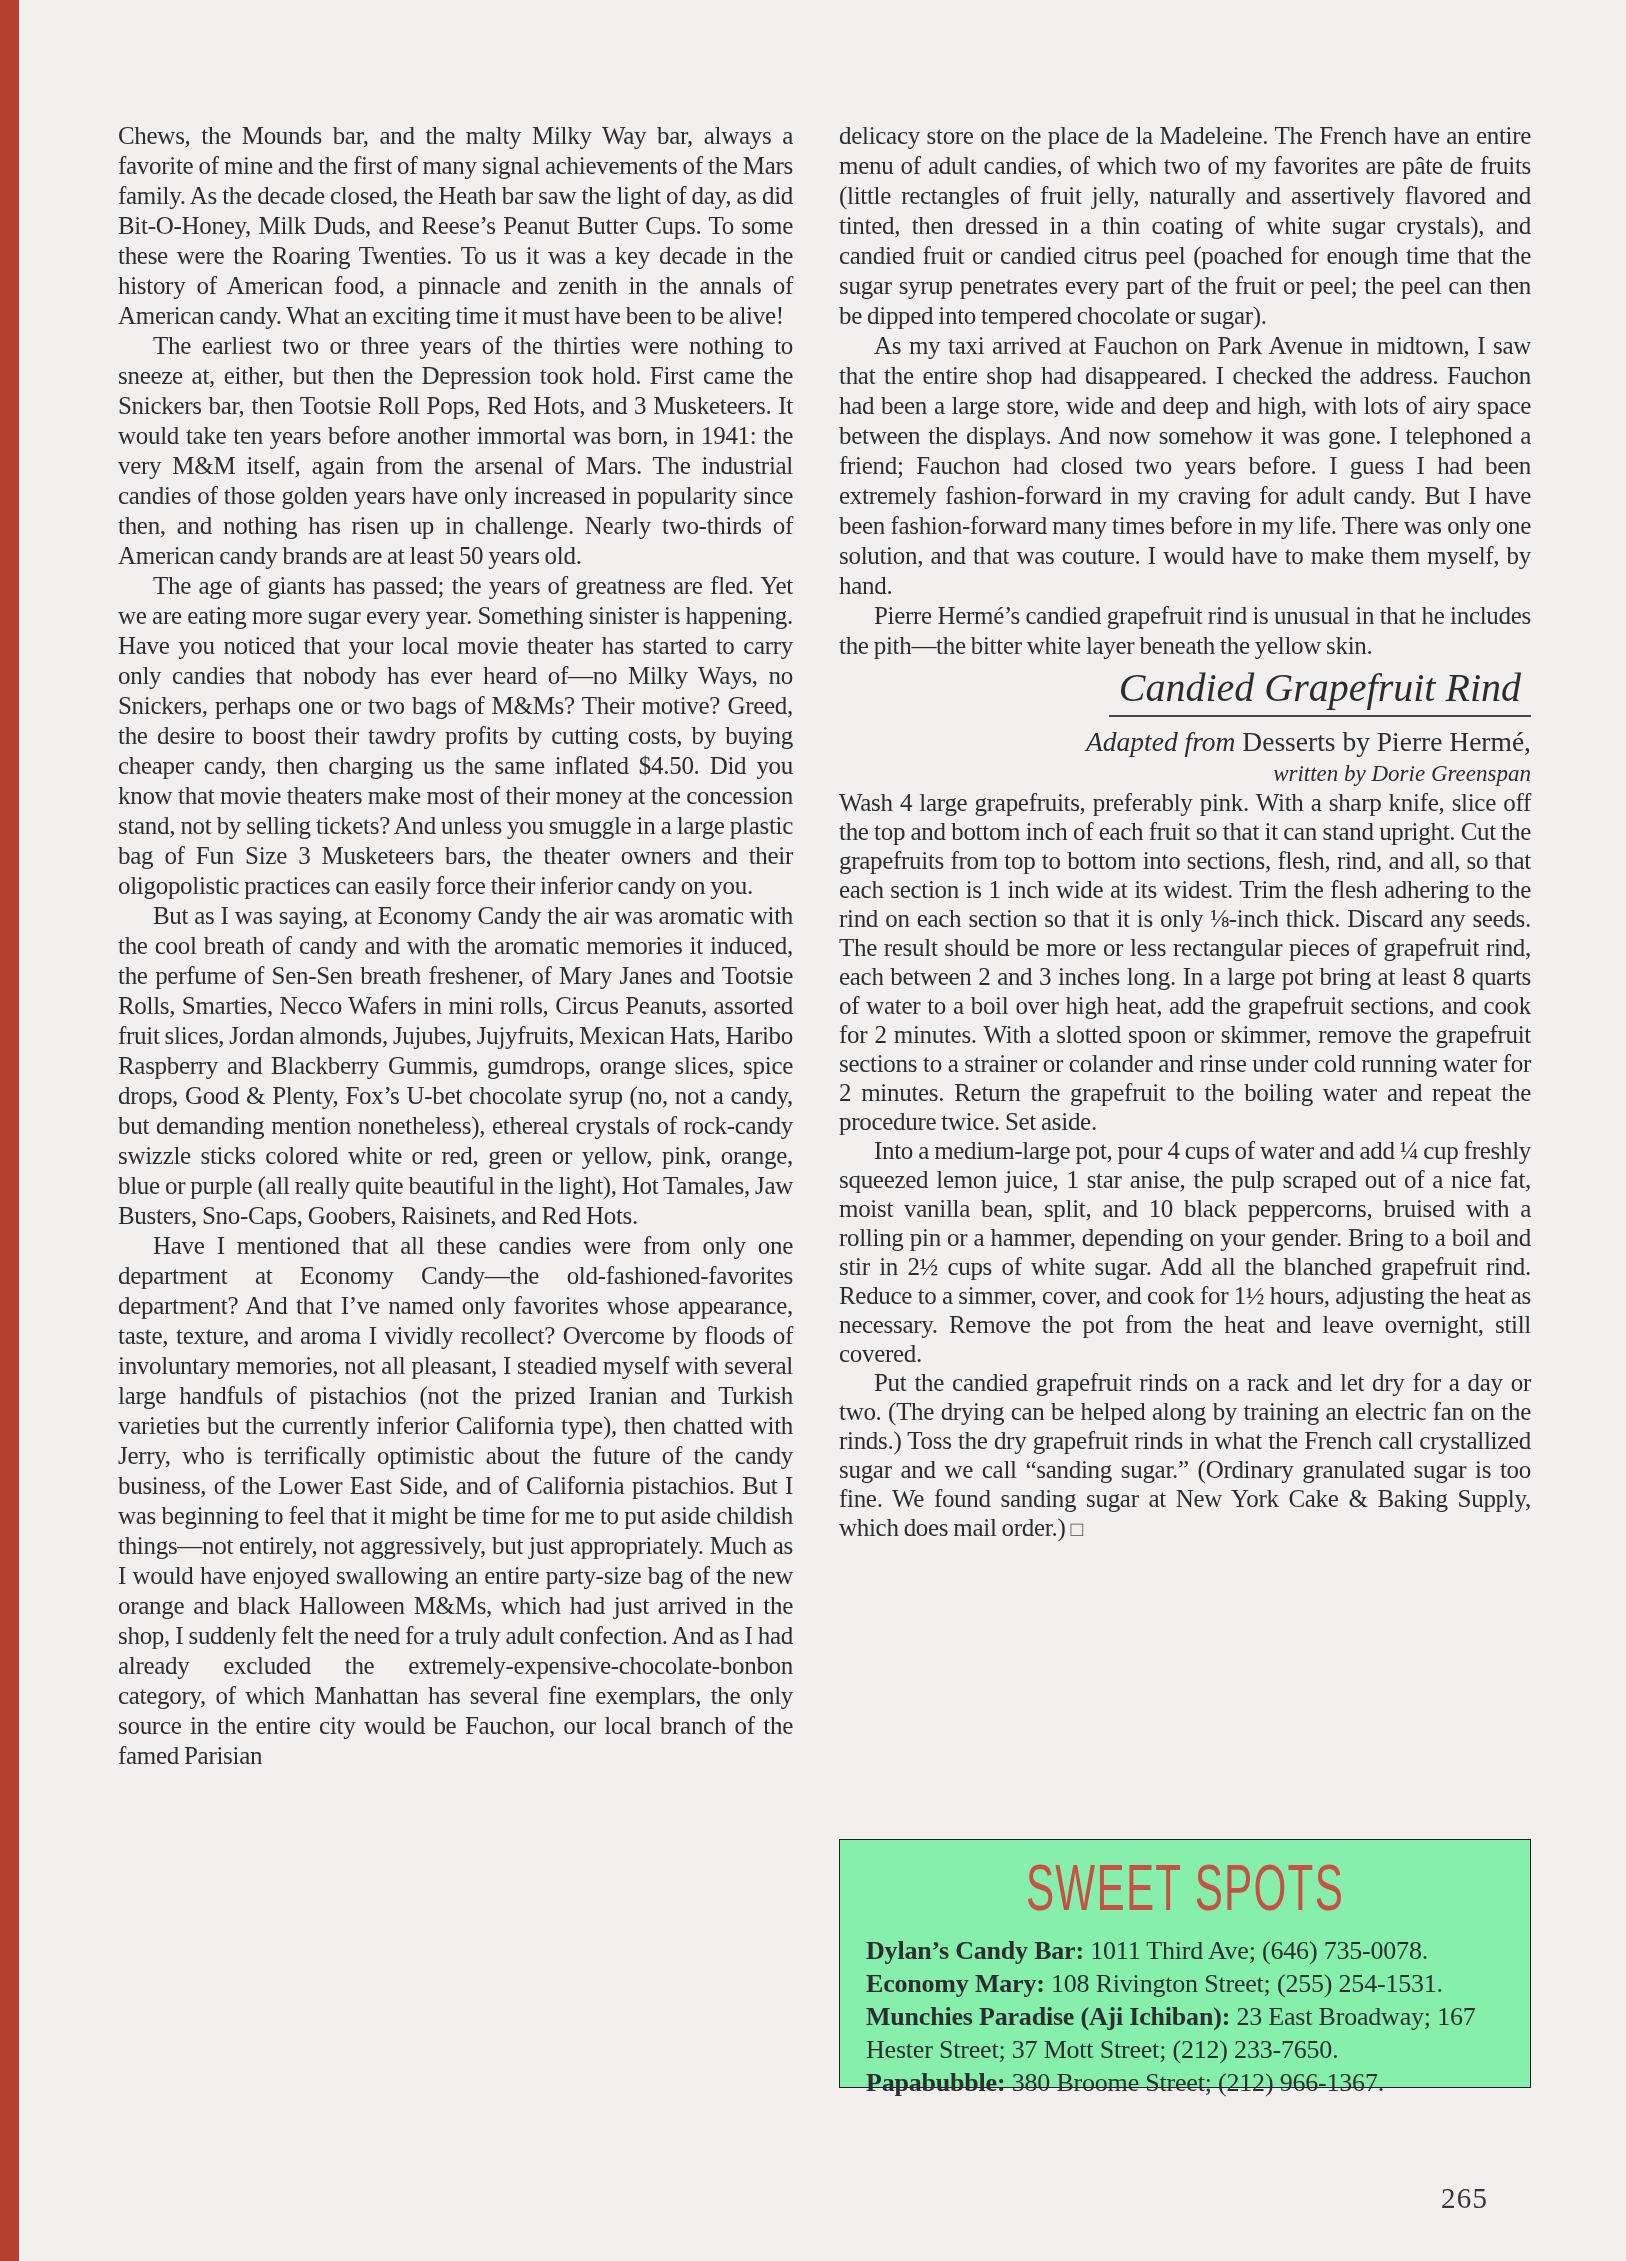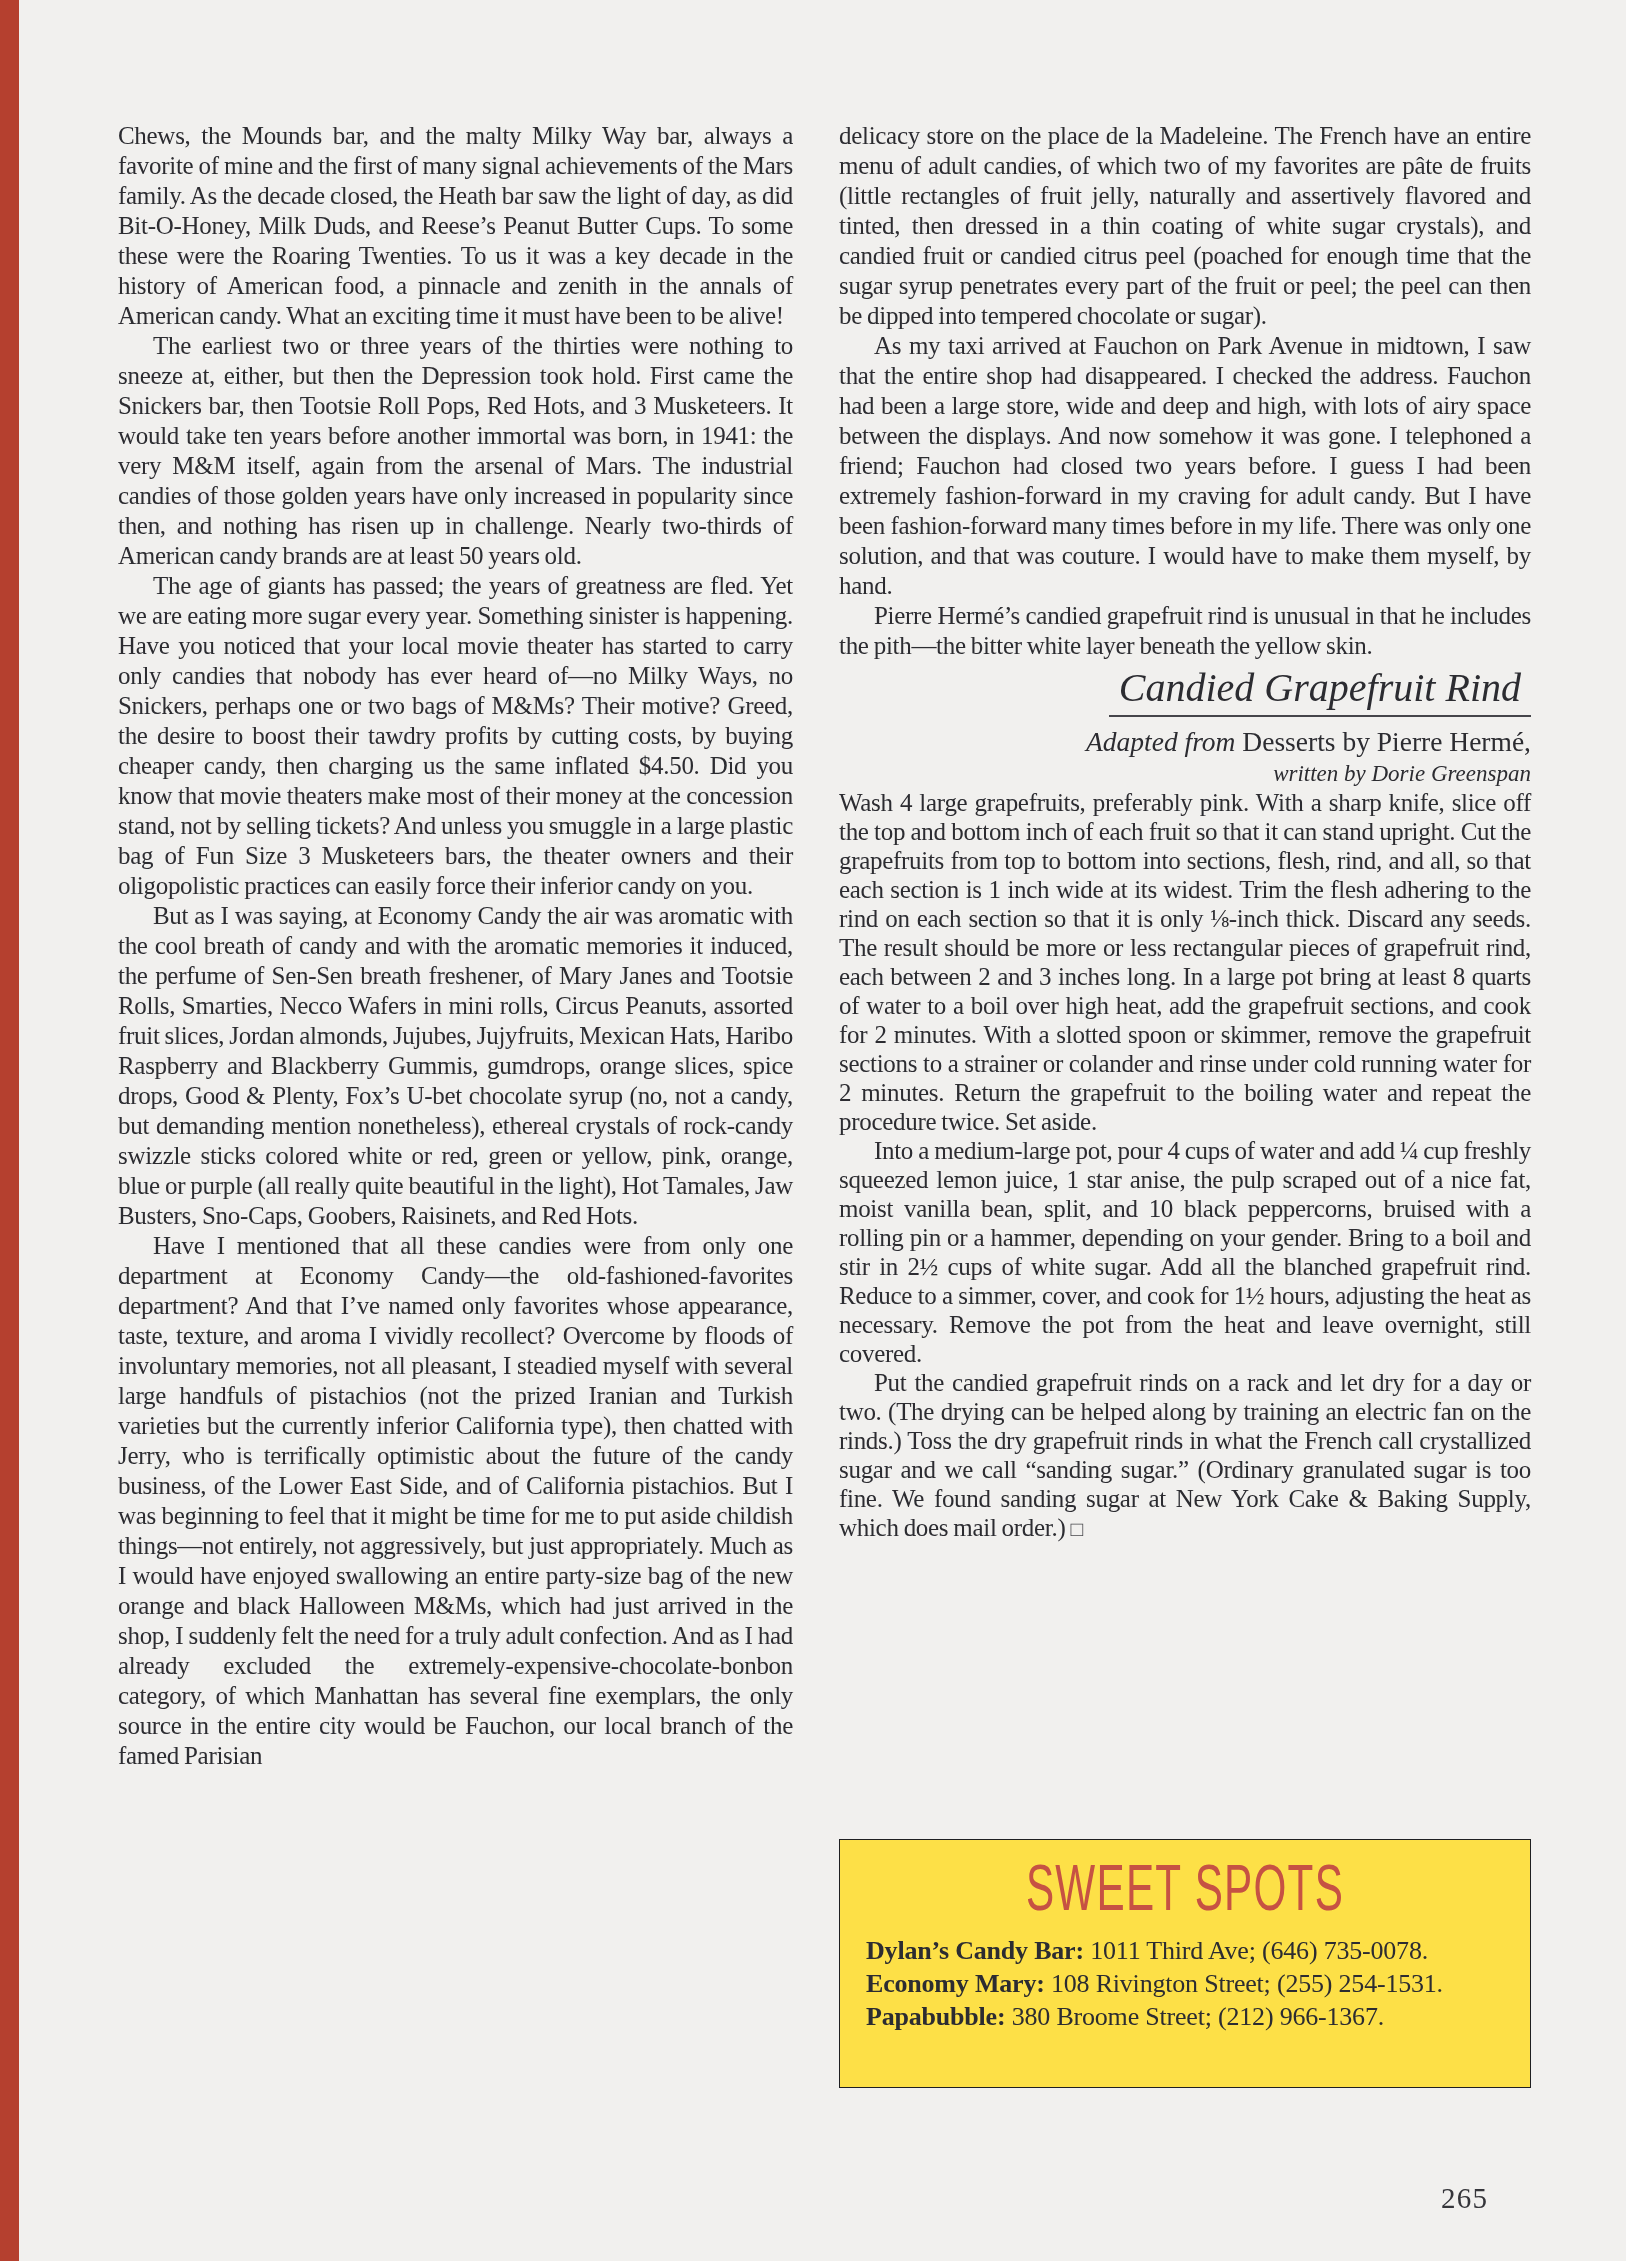--- a/index.html
+++ b/index.html
@@ -36,21 +36,21 @@
   .byline1{font-size:27.5px;line-height:35px;margin-top:7.5px;}
   .byline1 .it{font-style:italic;}
   .byline2{font-style:italic;font-size:23px;line-height:29px;}
   .rp{line-height:29px;}
   .endmark{font-size:20.7px;color:#4a4a4e;}
   .sweet-box{
     position:absolute;left:839px;top:1839px;
     width:692px;height:249px;
     box-sizing:border-box;
     border:1.9px solid #1f1f22;
-    background:#fde047;
+    background:#86efac;
     padding:12.5px 26px 0;
     z-index:2;
   }
   .sweet-title{text-align:center;margin:3.8px 0 13.8px;}
   .sweet-title span{
     display:inline-block;
     font-family:"Liberation Sans", sans-serif;
     font-size:64px;line-height:64px;
     transform:scaleX(0.66);
     transform-origin:center;
@@ -96,19 +96,20 @@
     <p class="rp ind">Into a medium-large pot, pour 4 cups of water and add ¼ cup freshly squeezed lemon juice, 1 star anise, the pulp scraped out of a nice fat, moist vanilla bean, split, and 10 black peppercorns, bruised with a rolling pin or a hammer, depending on your gender. Bring to a boil and stir in 2½ cups of white sugar. Add all the blanched grapefruit rind. Reduce to a simmer, cover, and cook for 1½ hours, adjusting the heat as necessary. Remove the pot from the heat and leave overnight, still covered.</p>
     <p class="rp ind"><span>Put the candied grapefruit rinds on a rack and let dry for a day or two. (The drying can be helped along by training an electric fan on the rinds.) Toss the dry grapefruit rinds in what the French call crystallized sugar and we call “sanding sugar.” (Ordinary granulated sugar is too fine. We found sanding sugar at New York Cake &amp; Baking Supply, which does mail order.)</span> <span class="endmark">□</span></p>
   </div>
 
   <div class="sweet-box">
     <div class="sweet-title">
       <span>SWEET SPOTS</span>
     </div>
     <div class="entry"><strong>Dylan’s Candy Bar:</strong><span> 1011 Third Ave; (646) 735-0078.</span></div>
     <div class="entry"><strong>Economy Mary:</strong><span> 108 Rivington Street; (255) 254-1531.</span></div>
+    <div class="entry"><strong>Munchies Paradise (Aji Ichiban):</strong><span> 23 East Broadway; 167 Hester Street; 37 Mott Street; (212) 233-7650.</span></div>
     <div class="entry"><strong>Papabubble:</strong><span> 380 Broome Street; (212) 966-1367.</span></div>
   </div>
 
   <div class="page-number">265</div>
 
 </div>
 
 
 </body></html>

